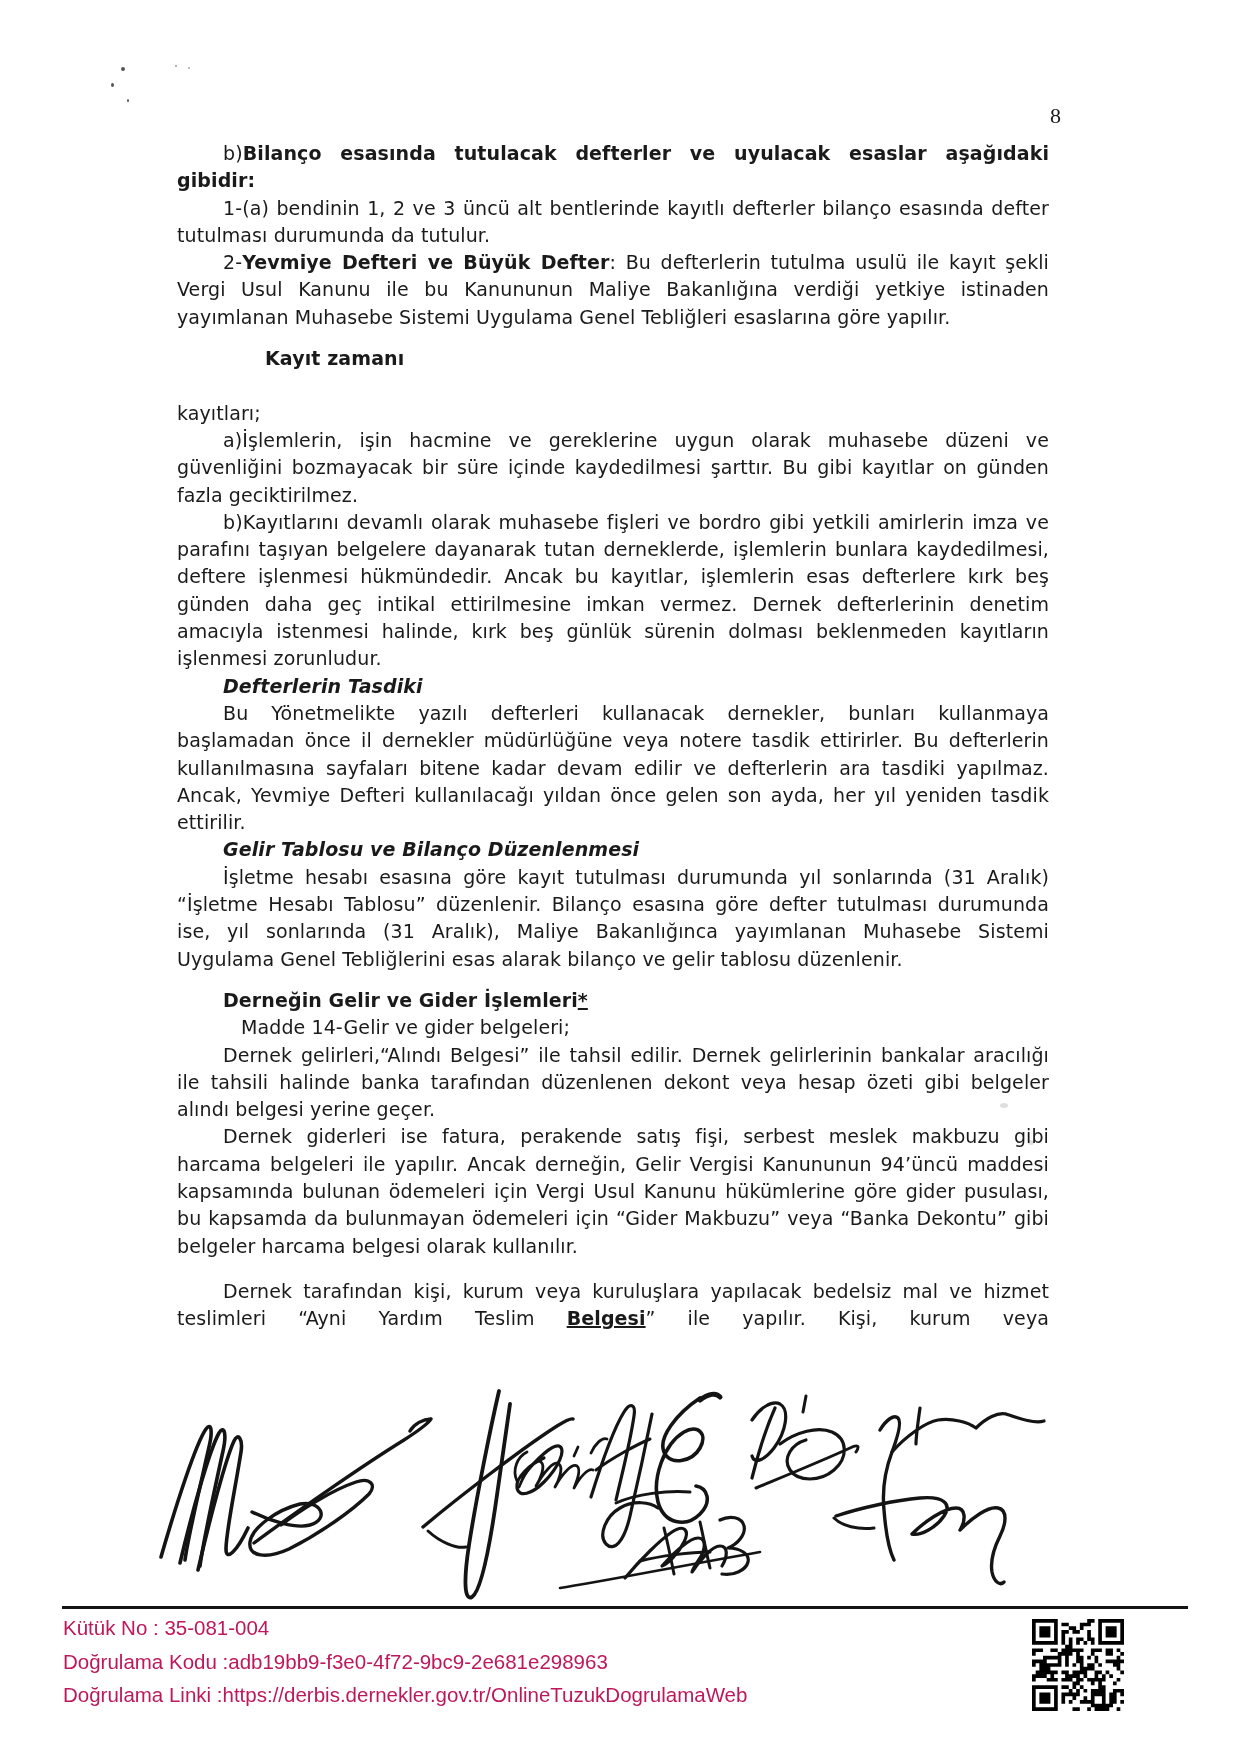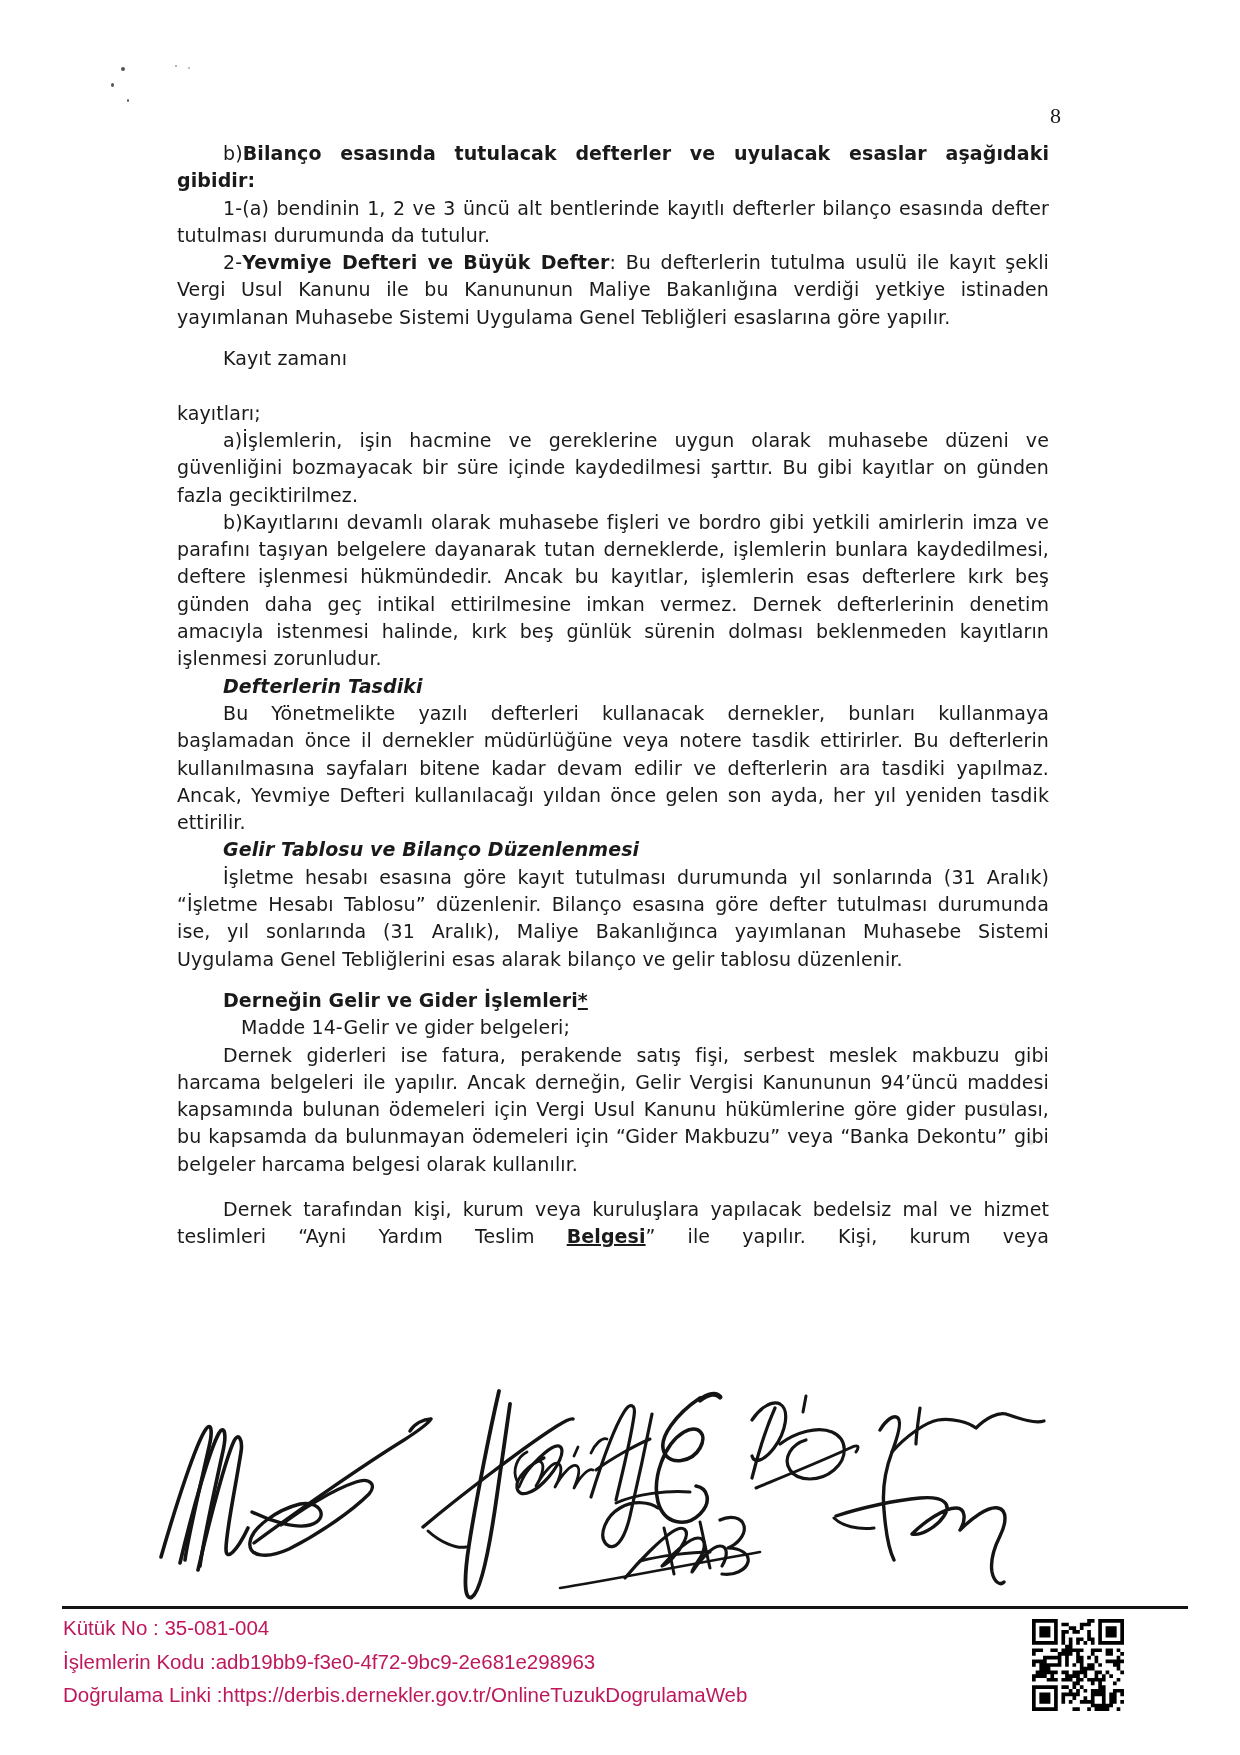--- a/index.html
+++ b/index.html
@@ -59,31 +59,32 @@
   <div class="speck" style="left:175px;top:65px;width:2px;height:2px;opacity:.6;"></div>
   <div class="speck" style="left:188px;top:67px;width:2px;height:2px;opacity:.5;"></div>
   <div class="smudge" style="left:1000px;top:1103px;width:8px;height:5px;"></div>
   <div class="smudge" style="left:1028px;top:1140px;width:6px;height:5px;"></div>
 
   <div class="doc-body" id="doc-body">
       <p class="block"><span>b)</span><span style="font-weight: bold;">Bilanço esasında tutulacak defterler ve uyulacak esaslar aşağıdaki gibidir:</span></p>
       <p class="block"><span>1-(a) bendinin 1, 2 ve 3 üncü alt bentlerinde kayıtlı defterler bilanço esasında defter tutulması durumunda da tutulur.</span></p>
       <p class="block"><span>2-</span><span style="font-weight: bold;">Yevmiye Defteri ve Büyük Defter</span><span>: Bu defterlerin tutulma usulü ile kayıt şekli Vergi Usul Kanunu ile bu Kanununun Maliye Bakanlığına verdiği yetkiye istinaden yayımlanan Muhasebe Sistemi Uygulama Genel Tebliğleri esaslarına göre yapılır.</span></p>
       <div class="spacer" style="height: 14px;"></div>
-      <h3 class="block"><span style="font-weight: normal;">Kayıt zamanı</span></h3>
+      <h3 class="block"><span style="font-weight: bold; margin-left: 42px;">Kayıt zamanı</span></h3>
       <p class="block nojust"><br><span>kayıtları;</span></p>
       <p class="block"><span>a)İşlemlerin, işin hacmine ve gereklerine uygun olarak muhasebe düzeni ve güvenliğini bozmayacak bir süre içinde kaydedilmesi şarttır. Bu gibi kayıtlar on günden fazla geciktirilmez.</span></p>
       <p class="block"><span>b)Kayıtlarını devamlı olarak muhasebe fişleri ve bordro gibi yetkili amirlerin imza ve parafını taşıyan belgelere dayanarak tutan derneklerde, işlemlerin bunlara kaydedilmesi, deftere işlenmesi hükmündedir. Ancak bu kayıtlar, işlemlerin esas defterlere kırk beş günden daha geç intikal ettirilmesine imkan vermez. Dernek defterlerinin denetim amacıyla istenmesi halinde, kırk beş günlük sürenin dolması beklenmeden kayıtların işlenmesi zorunludur.</span></p>
       <h3 class="block"><span style="font-weight: bold; font-style: italic;">Defterlerin Tasdiki</span></h3>
       <p class="block"><span>Bu Yönetmelikte yazılı defterleri kullanacak dernekler, bunları kullanmaya başlamadan önce il dernekler müdürlüğüne veya notere tasdik ettirirler. Bu defterlerin kullanılmasına sayfaları bitene kadar devam edilir ve defterlerin ara tasdiki yapılmaz. Ancak, Yevmiye Defteri kullanılacağı yıldan önce gelen son ayda, her yıl yeniden tasdik ettirilir.</span></p>
       <h3 class="block"><span style="font-weight: bold; font-style: italic;">Gelir Tablosu ve Bilanço Düzenlenmesi</span></h3>
       <p class="block"><span>İşletme hesabı esasına göre kayıt tutulması durumunda yıl sonlarında (31 Aralık) “İşletme Hesabı Tablosu” düzenlenir. Bilanço esasına göre defter tutulması durumunda ise, yıl sonlarında (31 Aralık), Maliye Bakanlığınca yayımlanan Muhasebe Sistemi Uygulama Genel Tebliğlerini esas alarak bilanço ve gelir tablosu düzenlenir.</span></p>
       <div class="spacer" style="height: 14px;"></div>
       <h3 class="block"><span style="font-weight: bold;">Derneğin Gelir ve Gider İşlemleri</span><span style="font-weight: bold; text-decoration: underline 2px;">*</span></h3>
       <p class="block nojust"><span style="font-weight: normal; margin-left: 18px;">Madde 14-</span><span>Gelir ve gider belgeleri;</span></p>
+      <p class="block"><span>Dernek gelirleri,“Alındı Belgesi” ile tahsil edilir. Dernek gelirlerinin bankalar aracılığı ile tahsili halinde banka tarafından düzenlenen dekont veya hesap özeti gibi belgeler alındı belgesi yerine geçer.</span></p>
       <p class="block"><span>Dernek giderleri ise fatura, perakende satış fişi, serbest meslek makbuzu gibi harcama belgeleri ile yapılır. Ancak derneğin, Gelir Vergisi Kanununun 94’üncü maddesi kapsamında bulunan ödemeleri için Vergi Usul Kanunu hükümlerine göre gider pusulası, bu kapsamda da bulunmayan ödemeleri için “Gider Makbuzu” veya “Banka Dekontu” gibi belgeler harcama belgesi olarak kullanılır.</span></p>
       <div class="spacer" style="height: 18px;"></div>
       <p class="block justlast"><span>Dernek tarafından kişi, kurum veya kuruluşlara yapılacak bedelsiz mal ve hizmet teslimleri “Ayni Yardım Teslim </span><span style="text-decoration: underline 2px; font-weight: bold;">Belgesi</span><span>” ile yapılır. Kişi, kurum veya</span></p>
     </div>
 
   <svg class="signatures" viewBox="0 0 1240 1755" aria-hidden="true">
     <g>
       <path stroke-width="3.6" d="M161,1557 C176,1505 196,1443 206,1429 C211,1422 213,1430 209,1447 C200,1487 188,1537 185,1560"></path>
       <path stroke-width="3.6" d="M180,1563 C193,1508 210,1449 219,1433 C224,1425 227,1433 223,1451 C214,1492 203,1543 200,1566"></path>
       <path stroke-width="3.6" d="M198,1570 C210,1518 226,1458 234,1441 C238,1432 243,1439 241,1452 C235,1490 226,1532 226,1549 C226,1562 237,1551 248,1528"></path>
@@ -128,20 +129,20 @@
       <path stroke-width="3.4" d="M880,1430 C886,1420 894,1414 898,1418 C902,1422 898,1436 892,1452 C886,1468 882,1490 884,1510 C886,1536 890,1552 894,1560"></path>
       <path stroke-width="3.2" d="M892,1452 C906,1436 926,1422 938,1420 M920,1408 C918,1422 916,1436 916,1444 M938,1420 C952,1418 968,1422 976,1428 C986,1418 998,1412 1006,1414 M1006,1414 C1018,1418 1034,1424 1044,1421"></path>
       <path stroke-width="3.4" d="M836,1516 C860,1508 896,1500 920,1498 C944,1496 952,1504 944,1516 C936,1528 920,1536 912,1534 C924,1522 944,1508 956,1508 C966,1508 966,1520 960,1530 C972,1518 988,1506 998,1508 C1008,1510 1006,1524 1000,1536 C994,1548 990,1560 992,1572 C994,1582 1000,1586 1004,1582"></path>
       <path stroke-width="3" d="M834,1518 C842,1526 858,1530 874,1528"></path>
     </g>
   </svg>
 
   <div class="footer-rule"></div>
   <div class="footer-lines">
     <div>Kütük No : 35-081-004</div>
-    <div>İşlemlerin Kodu :adb19bb9-f3e0-4f72-9bc9-2e681e298963</div>
+    <div>Doğrulama Kodu :adb19bb9-f3e0-4f72-9bc9-2e681e298963</div>
     <div>Doğrulama Linki :https://derbis.dernekler.gov.tr/OnlineTuzukDogrulamaWeb</div>
   </div>
   <svg class="qr" id="qr" viewBox="0 0 92 92">
       <path d="M0.00 0.00h3.68v3.68h-3.68zM3.68 0.00h3.68v3.68h-3.68zM7.36 0.00h3.68v3.68h-3.68zM11.04 0.00h3.68v3.68h-3.68zM14.72 0.00h3.68v3.68h-3.68zM18.40 0.00h3.68v3.68h-3.68zM22.08 0.00h3.68v3.68h-3.68zM55.20 0.00h3.68v3.68h-3.68zM58.88 0.00h3.68v3.68h-3.68zM66.24 0.00h3.68v3.68h-3.68zM69.92 0.00h3.68v3.68h-3.68zM73.60 0.00h3.68v3.68h-3.68zM77.28 0.00h3.68v3.68h-3.68zM80.96 0.00h3.68v3.68h-3.68zM84.64 0.00h3.68v3.68h-3.68zM88.32 0.00h3.68v3.68h-3.68zM0.00 3.68h3.68v3.68h-3.68zM22.08 3.68h3.68v3.68h-3.68zM29.44 3.68h3.68v3.68h-3.68zM33.12 3.68h3.68v3.68h-3.68zM47.84 3.68h3.68v3.68h-3.68zM51.52 3.68h3.68v3.68h-3.68zM55.20 3.68h3.68v3.68h-3.68zM66.24 3.68h3.68v3.68h-3.68zM88.32 3.68h3.68v3.68h-3.68zM0.00 7.36h3.68v3.68h-3.68zM7.36 7.36h3.68v3.68h-3.68zM11.04 7.36h3.68v3.68h-3.68zM14.72 7.36h3.68v3.68h-3.68zM22.08 7.36h3.68v3.68h-3.68zM36.80 7.36h3.68v3.68h-3.68zM40.48 7.36h3.68v3.68h-3.68zM47.84 7.36h3.68v3.68h-3.68zM66.24 7.36h3.68v3.68h-3.68zM73.60 7.36h3.68v3.68h-3.68zM77.28 7.36h3.68v3.68h-3.68zM80.96 7.36h3.68v3.68h-3.68zM88.32 7.36h3.68v3.68h-3.68zM0.00 11.04h3.68v3.68h-3.68zM7.36 11.04h3.68v3.68h-3.68zM11.04 11.04h3.68v3.68h-3.68zM14.72 11.04h3.68v3.68h-3.68zM22.08 11.04h3.68v3.68h-3.68zM29.44 11.04h3.68v3.68h-3.68zM33.12 11.04h3.68v3.68h-3.68zM40.48 11.04h3.68v3.68h-3.68zM44.16 11.04h3.68v3.68h-3.68zM55.20 11.04h3.68v3.68h-3.68zM66.24 11.04h3.68v3.68h-3.68zM73.60 11.04h3.68v3.68h-3.68zM77.28 11.04h3.68v3.68h-3.68zM80.96 11.04h3.68v3.68h-3.68zM88.32 11.04h3.68v3.68h-3.68zM0.00 14.72h3.68v3.68h-3.68zM7.36 14.72h3.68v3.68h-3.68zM11.04 14.72h3.68v3.68h-3.68zM14.72 14.72h3.68v3.68h-3.68zM22.08 14.72h3.68v3.68h-3.68zM29.44 14.72h3.68v3.68h-3.68zM55.20 14.72h3.68v3.68h-3.68zM66.24 14.72h3.68v3.68h-3.68zM73.60 14.72h3.68v3.68h-3.68zM77.28 14.72h3.68v3.68h-3.68zM80.96 14.72h3.68v3.68h-3.68zM88.32 14.72h3.68v3.68h-3.68zM0.00 18.40h3.68v3.68h-3.68zM22.08 18.40h3.68v3.68h-3.68zM29.44 18.40h3.68v3.68h-3.68zM36.80 18.40h3.68v3.68h-3.68zM44.16 18.40h3.68v3.68h-3.68zM47.84 18.40h3.68v3.68h-3.68zM55.20 18.40h3.68v3.68h-3.68zM58.88 18.40h3.68v3.68h-3.68zM66.24 18.40h3.68v3.68h-3.68zM88.32 18.40h3.68v3.68h-3.68zM0.00 22.08h3.68v3.68h-3.68zM3.68 22.08h3.68v3.68h-3.68zM7.36 22.08h3.68v3.68h-3.68zM11.04 22.08h3.68v3.68h-3.68zM14.72 22.08h3.68v3.68h-3.68zM18.40 22.08h3.68v3.68h-3.68zM22.08 22.08h3.68v3.68h-3.68zM29.44 22.08h3.68v3.68h-3.68zM36.80 22.08h3.68v3.68h-3.68zM44.16 22.08h3.68v3.68h-3.68zM51.52 22.08h3.68v3.68h-3.68zM58.88 22.08h3.68v3.68h-3.68zM66.24 22.08h3.68v3.68h-3.68zM69.92 22.08h3.68v3.68h-3.68zM73.60 22.08h3.68v3.68h-3.68zM77.28 22.08h3.68v3.68h-3.68zM80.96 22.08h3.68v3.68h-3.68zM84.64 22.08h3.68v3.68h-3.68zM88.32 22.08h3.68v3.68h-3.68zM33.12 25.76h3.68v3.68h-3.68zM36.80 25.76h3.68v3.68h-3.68zM0.00 29.44h3.68v3.68h-3.68zM3.68 29.44h3.68v3.68h-3.68zM7.36 29.44h3.68v3.68h-3.68zM18.40 29.44h3.68v3.68h-3.68zM22.08 29.44h3.68v3.68h-3.68zM29.44 29.44h3.68v3.68h-3.68zM33.12 29.44h3.68v3.68h-3.68zM36.80 29.44h3.68v3.68h-3.68zM40.48 29.44h3.68v3.68h-3.68zM44.16 29.44h3.68v3.68h-3.68zM47.84 29.44h3.68v3.68h-3.68zM58.88 29.44h3.68v3.68h-3.68zM62.56 29.44h3.68v3.68h-3.68zM66.24 29.44h3.68v3.68h-3.68zM73.60 29.44h3.68v3.68h-3.68zM77.28 29.44h3.68v3.68h-3.68zM84.64 29.44h3.68v3.68h-3.68zM0.00 33.12h3.68v3.68h-3.68zM25.76 33.12h3.68v3.68h-3.68zM29.44 33.12h3.68v3.68h-3.68zM33.12 33.12h3.68v3.68h-3.68zM36.80 33.12h3.68v3.68h-3.68zM44.16 33.12h3.68v3.68h-3.68zM58.88 33.12h3.68v3.68h-3.68zM73.60 33.12h3.68v3.68h-3.68zM77.28 33.12h3.68v3.68h-3.68zM88.32 33.12h3.68v3.68h-3.68zM11.04 36.80h3.68v3.68h-3.68zM14.72 36.80h3.68v3.68h-3.68zM18.40 36.80h3.68v3.68h-3.68zM22.08 36.80h3.68v3.68h-3.68zM25.76 36.80h3.68v3.68h-3.68zM33.12 36.80h3.68v3.68h-3.68zM44.16 36.80h3.68v3.68h-3.68zM47.84 36.80h3.68v3.68h-3.68zM55.20 36.80h3.68v3.68h-3.68zM62.56 36.80h3.68v3.68h-3.68zM84.64 36.80h3.68v3.68h-3.68zM0.00 40.48h3.68v3.68h-3.68zM3.68 40.48h3.68v3.68h-3.68zM7.36 40.48h3.68v3.68h-3.68zM11.04 40.48h3.68v3.68h-3.68zM25.76 40.48h3.68v3.68h-3.68zM33.12 40.48h3.68v3.68h-3.68zM44.16 40.48h3.68v3.68h-3.68zM47.84 40.48h3.68v3.68h-3.68zM62.56 40.48h3.68v3.68h-3.68zM73.60 40.48h3.68v3.68h-3.68zM77.28 40.48h3.68v3.68h-3.68zM80.96 40.48h3.68v3.68h-3.68zM84.64 40.48h3.68v3.68h-3.68zM88.32 40.48h3.68v3.68h-3.68zM0.00 44.16h3.68v3.68h-3.68zM7.36 44.16h3.68v3.68h-3.68zM11.04 44.16h3.68v3.68h-3.68zM14.72 44.16h3.68v3.68h-3.68zM18.40 44.16h3.68v3.68h-3.68zM22.08 44.16h3.68v3.68h-3.68zM25.76 44.16h3.68v3.68h-3.68zM33.12 44.16h3.68v3.68h-3.68zM40.48 44.16h3.68v3.68h-3.68zM47.84 44.16h3.68v3.68h-3.68zM55.20 44.16h3.68v3.68h-3.68zM58.88 44.16h3.68v3.68h-3.68zM66.24 44.16h3.68v3.68h-3.68zM80.96 44.16h3.68v3.68h-3.68zM84.64 44.16h3.68v3.68h-3.68zM7.36 47.84h3.68v3.68h-3.68zM11.04 47.84h3.68v3.68h-3.68zM14.72 47.84h3.68v3.68h-3.68zM47.84 47.84h3.68v3.68h-3.68zM51.52 47.84h3.68v3.68h-3.68zM55.20 47.84h3.68v3.68h-3.68zM58.88 47.84h3.68v3.68h-3.68zM84.64 47.84h3.68v3.68h-3.68zM3.68 51.52h3.68v3.68h-3.68zM7.36 51.52h3.68v3.68h-3.68zM11.04 51.52h3.68v3.68h-3.68zM14.72 51.52h3.68v3.68h-3.68zM18.40 51.52h3.68v3.68h-3.68zM22.08 51.52h3.68v3.68h-3.68zM29.44 51.52h3.68v3.68h-3.68zM33.12 51.52h3.68v3.68h-3.68zM40.48 51.52h3.68v3.68h-3.68zM44.16 51.52h3.68v3.68h-3.68zM47.84 51.52h3.68v3.68h-3.68zM51.52 51.52h3.68v3.68h-3.68zM62.56 51.52h3.68v3.68h-3.68zM66.24 51.52h3.68v3.68h-3.68zM73.60 51.52h3.68v3.68h-3.68zM88.32 51.52h3.68v3.68h-3.68zM0.00 55.20h3.68v3.68h-3.68zM3.68 55.20h3.68v3.68h-3.68zM7.36 55.20h3.68v3.68h-3.68zM11.04 55.20h3.68v3.68h-3.68zM18.40 55.20h3.68v3.68h-3.68zM33.12 55.20h3.68v3.68h-3.68zM36.80 55.20h3.68v3.68h-3.68zM40.48 55.20h3.68v3.68h-3.68zM44.16 55.20h3.68v3.68h-3.68zM51.52 55.20h3.68v3.68h-3.68zM62.56 55.20h3.68v3.68h-3.68zM69.92 55.20h3.68v3.68h-3.68zM77.28 55.20h3.68v3.68h-3.68zM0.00 58.88h3.68v3.68h-3.68zM14.72 58.88h3.68v3.68h-3.68zM18.40 58.88h3.68v3.68h-3.68zM22.08 58.88h3.68v3.68h-3.68zM29.44 58.88h3.68v3.68h-3.68zM33.12 58.88h3.68v3.68h-3.68zM36.80 58.88h3.68v3.68h-3.68zM44.16 58.88h3.68v3.68h-3.68zM47.84 58.88h3.68v3.68h-3.68zM55.20 58.88h3.68v3.68h-3.68zM58.88 58.88h3.68v3.68h-3.68zM62.56 58.88h3.68v3.68h-3.68zM66.24 58.88h3.68v3.68h-3.68zM69.92 58.88h3.68v3.68h-3.68zM84.64 58.88h3.68v3.68h-3.68zM40.48 62.56h3.68v3.68h-3.68zM44.16 62.56h3.68v3.68h-3.68zM58.88 62.56h3.68v3.68h-3.68zM66.24 62.56h3.68v3.68h-3.68zM80.96 62.56h3.68v3.68h-3.68zM0.00 66.24h3.68v3.68h-3.68zM3.68 66.24h3.68v3.68h-3.68zM7.36 66.24h3.68v3.68h-3.68zM11.04 66.24h3.68v3.68h-3.68zM14.72 66.24h3.68v3.68h-3.68zM18.40 66.24h3.68v3.68h-3.68zM22.08 66.24h3.68v3.68h-3.68zM29.44 66.24h3.68v3.68h-3.68zM33.12 66.24h3.68v3.68h-3.68zM40.48 66.24h3.68v3.68h-3.68zM47.84 66.24h3.68v3.68h-3.68zM66.24 66.24h3.68v3.68h-3.68zM69.92 66.24h3.68v3.68h-3.68zM0.00 69.92h3.68v3.68h-3.68zM22.08 69.92h3.68v3.68h-3.68zM36.80 69.92h3.68v3.68h-3.68zM44.16 69.92h3.68v3.68h-3.68zM51.52 69.92h3.68v3.68h-3.68zM58.88 69.92h3.68v3.68h-3.68zM62.56 69.92h3.68v3.68h-3.68zM66.24 69.92h3.68v3.68h-3.68zM69.92 69.92h3.68v3.68h-3.68zM80.96 69.92h3.68v3.68h-3.68zM84.64 69.92h3.68v3.68h-3.68zM88.32 69.92h3.68v3.68h-3.68zM0.00 73.60h3.68v3.68h-3.68zM7.36 73.60h3.68v3.68h-3.68zM11.04 73.60h3.68v3.68h-3.68zM14.72 73.60h3.68v3.68h-3.68zM22.08 73.60h3.68v3.68h-3.68zM29.44 73.60h3.68v3.68h-3.68zM33.12 73.60h3.68v3.68h-3.68zM36.80 73.60h3.68v3.68h-3.68zM40.48 73.60h3.68v3.68h-3.68zM44.16 73.60h3.68v3.68h-3.68zM58.88 73.60h3.68v3.68h-3.68zM62.56 73.60h3.68v3.68h-3.68zM66.24 73.60h3.68v3.68h-3.68zM69.92 73.60h3.68v3.68h-3.68zM77.28 73.60h3.68v3.68h-3.68zM80.96 73.60h3.68v3.68h-3.68zM88.32 73.60h3.68v3.68h-3.68zM0.00 77.28h3.68v3.68h-3.68zM7.36 77.28h3.68v3.68h-3.68zM11.04 77.28h3.68v3.68h-3.68zM14.72 77.28h3.68v3.68h-3.68zM22.08 77.28h3.68v3.68h-3.68zM29.44 77.28h3.68v3.68h-3.68zM40.48 77.28h3.68v3.68h-3.68zM51.52 77.28h3.68v3.68h-3.68zM58.88 77.28h3.68v3.68h-3.68zM69.92 77.28h3.68v3.68h-3.68zM77.28 77.28h3.68v3.68h-3.68zM80.96 77.28h3.68v3.68h-3.68zM0.00 80.96h3.68v3.68h-3.68zM7.36 80.96h3.68v3.68h-3.68zM11.04 80.96h3.68v3.68h-3.68zM14.72 80.96h3.68v3.68h-3.68zM22.08 80.96h3.68v3.68h-3.68zM29.44 80.96h3.68v3.68h-3.68zM36.80 80.96h3.68v3.68h-3.68zM47.84 80.96h3.68v3.68h-3.68zM51.52 80.96h3.68v3.68h-3.68zM55.20 80.96h3.68v3.68h-3.68zM58.88 80.96h3.68v3.68h-3.68zM69.92 80.96h3.68v3.68h-3.68zM77.28 80.96h3.68v3.68h-3.68zM80.96 80.96h3.68v3.68h-3.68zM88.32 80.96h3.68v3.68h-3.68zM0.00 84.64h3.68v3.68h-3.68zM22.08 84.64h3.68v3.68h-3.68zM58.88 84.64h3.68v3.68h-3.68zM62.56 84.64h3.68v3.68h-3.68zM66.24 84.64h3.68v3.68h-3.68zM69.92 84.64h3.68v3.68h-3.68zM73.60 84.64h3.68v3.68h-3.68zM77.28 84.64h3.68v3.68h-3.68zM0.00 88.32h3.68v3.68h-3.68zM3.68 88.32h3.68v3.68h-3.68zM7.36 88.32h3.68v3.68h-3.68zM11.04 88.32h3.68v3.68h-3.68zM14.72 88.32h3.68v3.68h-3.68zM18.40 88.32h3.68v3.68h-3.68zM22.08 88.32h3.68v3.68h-3.68zM40.48 88.32h3.68v3.68h-3.68zM44.16 88.32h3.68v3.68h-3.68zM55.20 88.32h3.68v3.68h-3.68zM62.56 88.32h3.68v3.68h-3.68zM66.24 88.32h3.68v3.68h-3.68zM69.92 88.32h3.68v3.68h-3.68zM73.60 88.32h3.68v3.68h-3.68zM84.64 88.32h3.68v3.68h-3.68z" fill="#000"></path>
     </svg>
 
 </div>
 
 </body></html>

